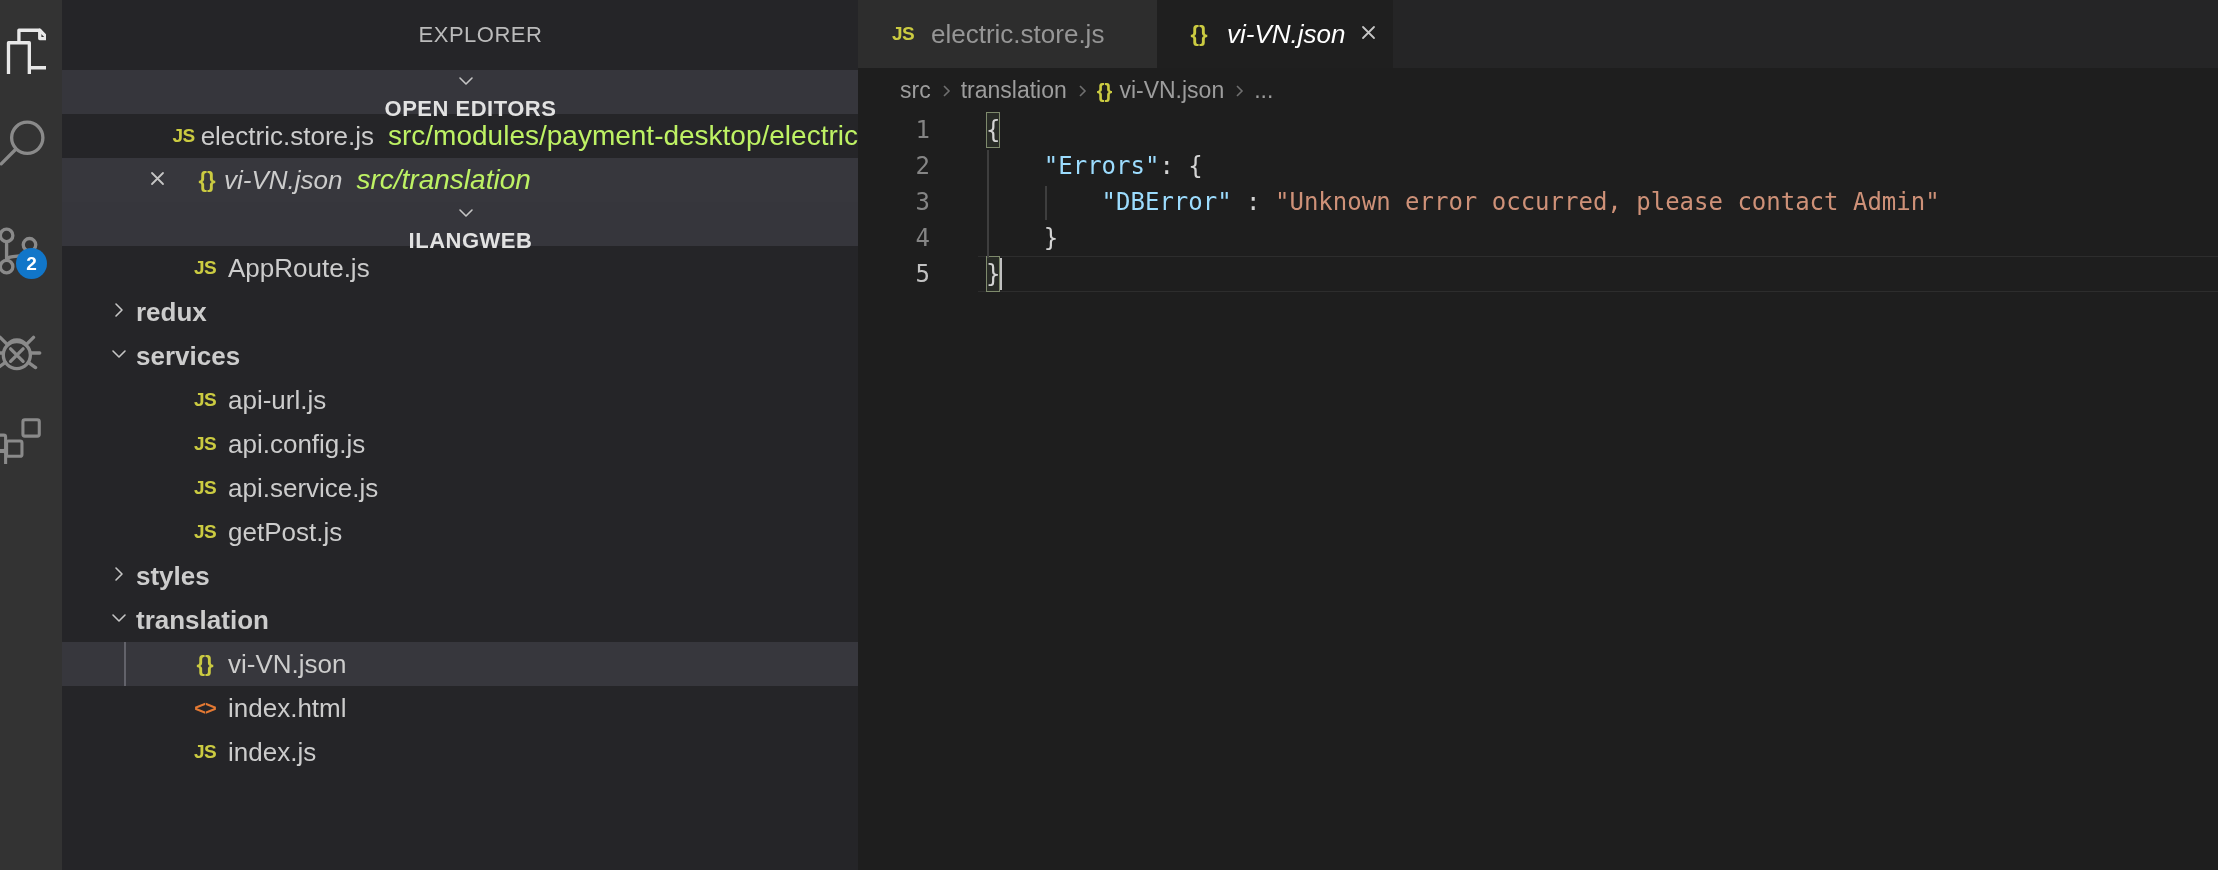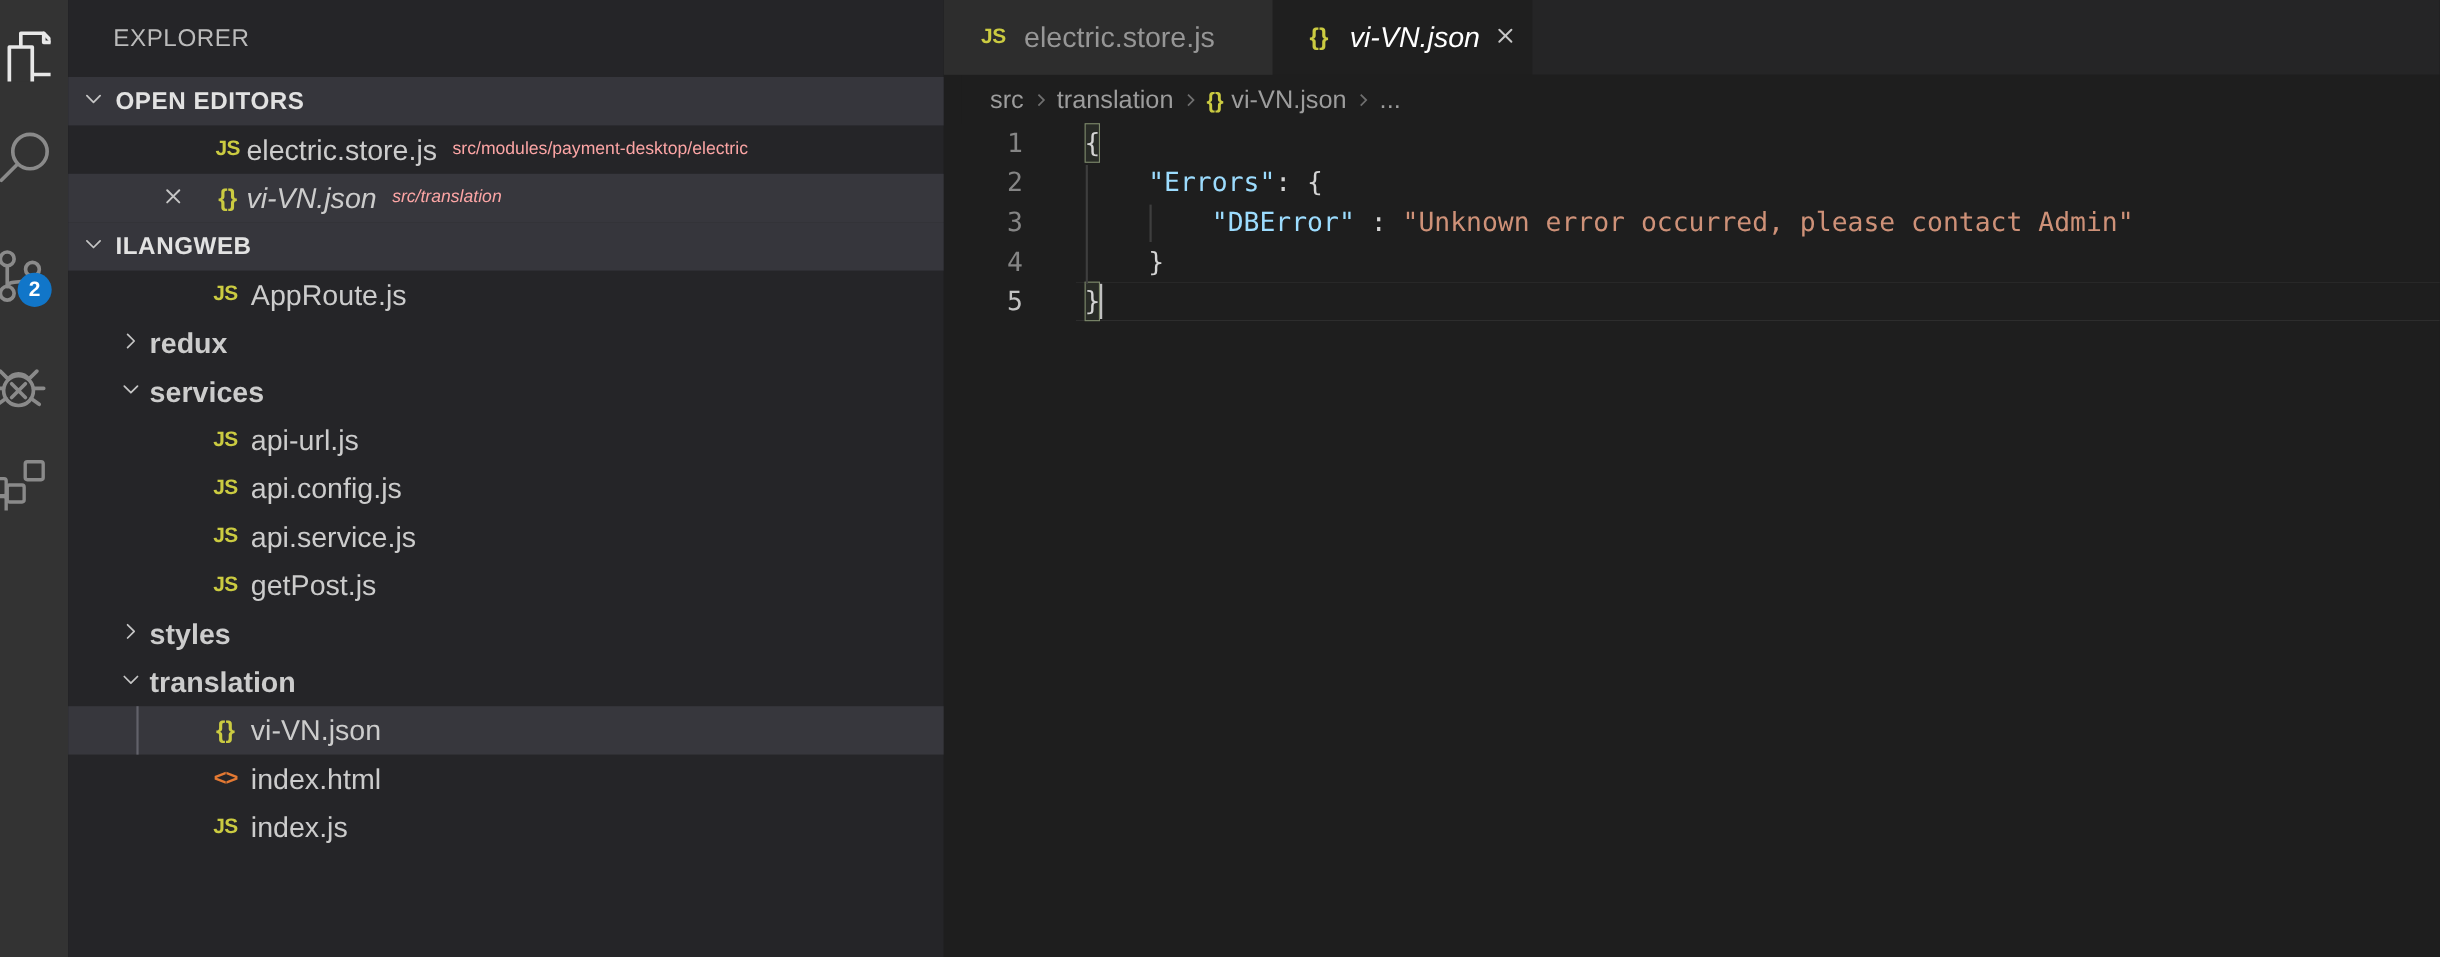--- a/index.html
+++ b/index.html
@@ -7,26 +7,26 @@
        font-family:"Liberation Sans",sans-serif;color:#cccccc;-webkit-font-smoothing:antialiased;}
   
   .activitybar{position:absolute;left:0;top:0;width:62px;height:870px;background:#333333;overflow:hidden;}
   .ab-item{position:absolute;left:-4px;width:50px;height:50px;}
   .ab-item svg{width:50px;height:50px;stroke:#8a8a8a;fill:none;stroke-width:1.6;stroke-linecap:round;stroke-linejoin:round;}
   .ab-item.active svg{stroke:#e8e8e8;}
   .badge{position:absolute;left:16px;top:248px;width:31px;height:31px;border-radius:50%;background:#1176c9;
          color:#ffffff;font-size:19px;font-weight:700;display:flex;align-items:center;justify-content:center;z-index:2;}
   
   .sidebar{position:absolute;left:62px;top:0;width:796px;height:870px;background:#252528;}
-  .sb-title{height:70px;line-height:70px;padding-left:41px;font-size:22px;color:#bbbbbb;letter-spacing:.5px;}
-  .section-header{height:44px;display:flex;align-items:center;background:#36363c;padding-left:12px;}
+  .sb-title{height:70px;line-height:70px;padding-left:41px;font-size:22px;color:#bbbbbb;letter-spacing:.5px;text-align:center;}
+  .section-header{height:44px;display:flex;align-items:center;background:#36363c;padding-left:12px;flex-direction:column;}
   .section-header .label{font-size:22px;font-weight:700;color:#e2e2e2;letter-spacing:.5px;margin-left:9px;}
   .row{height:44px;display:flex;align-items:center;position:relative;font-size:26px;color:#cccccc;}
   .row.selected{background:#37373d;}
-  .row .desc{font-size:16px;color:#fca5a5;margin-left:14px;white-space:nowrap;}
+  .row .desc{font-size:28px;color:#bef264;margin-left:14px;white-space:nowrap;}
   .row .name{white-space:nowrap;}
   .row.italic .name,.row.italic .desc{font-style:italic;}
   .oe-row{padding-left:85px;}
   .oe-close{width:43px;display:flex;align-items:center;}
   .tree-row-file{padding-left:126px;}
   .tree-row-folder{padding-left:46px;font-weight:bold;}
   .fi{display:inline-flex;width:34px;justify-content:center;font-weight:700;flex:none;}
   .fi-js{color:#cbcb41;font-size:19px;letter-spacing:-.5px;}
   .fi-json{color:#cbcb41;font-size:22px;font-weight:600;}
   .fi-html{color:#e37933;font-size:20px;font-weight:600;letter-spacing:-1px;}

